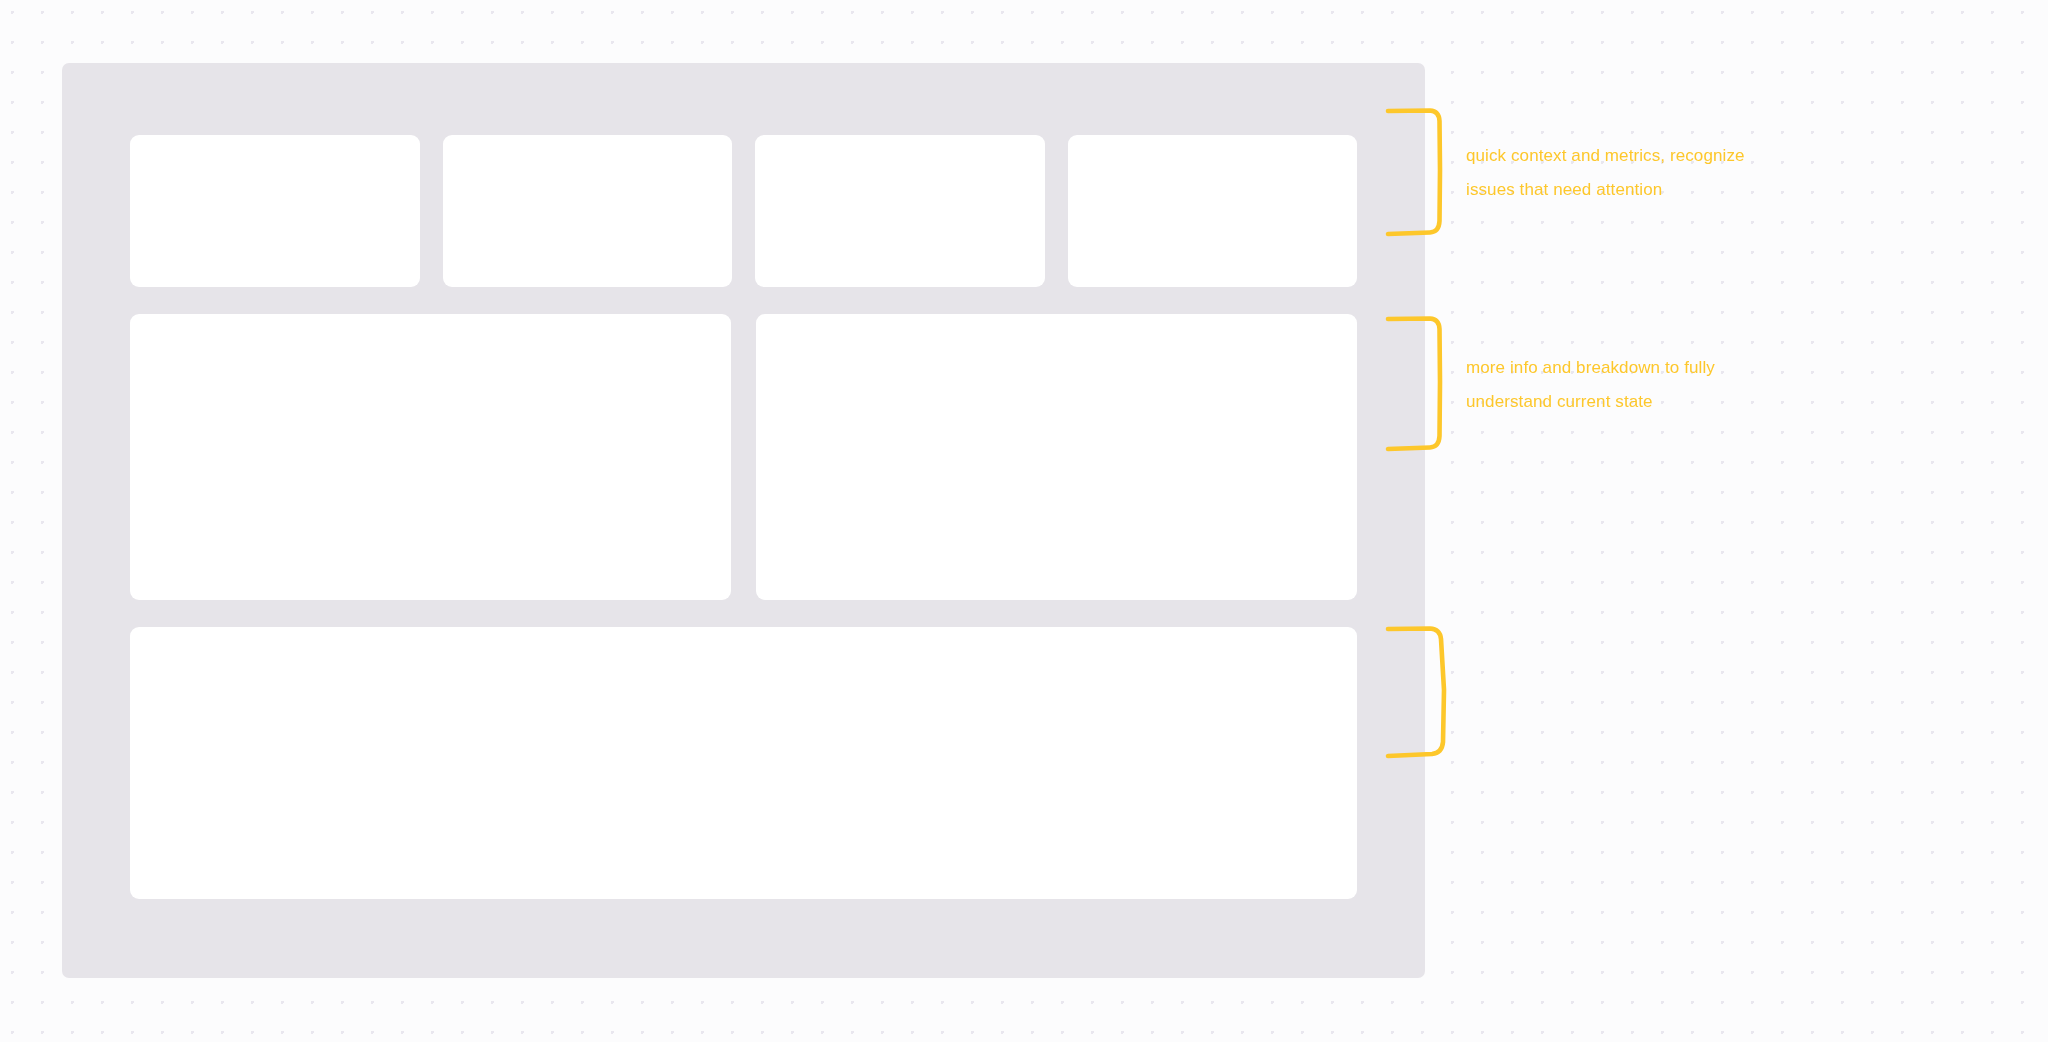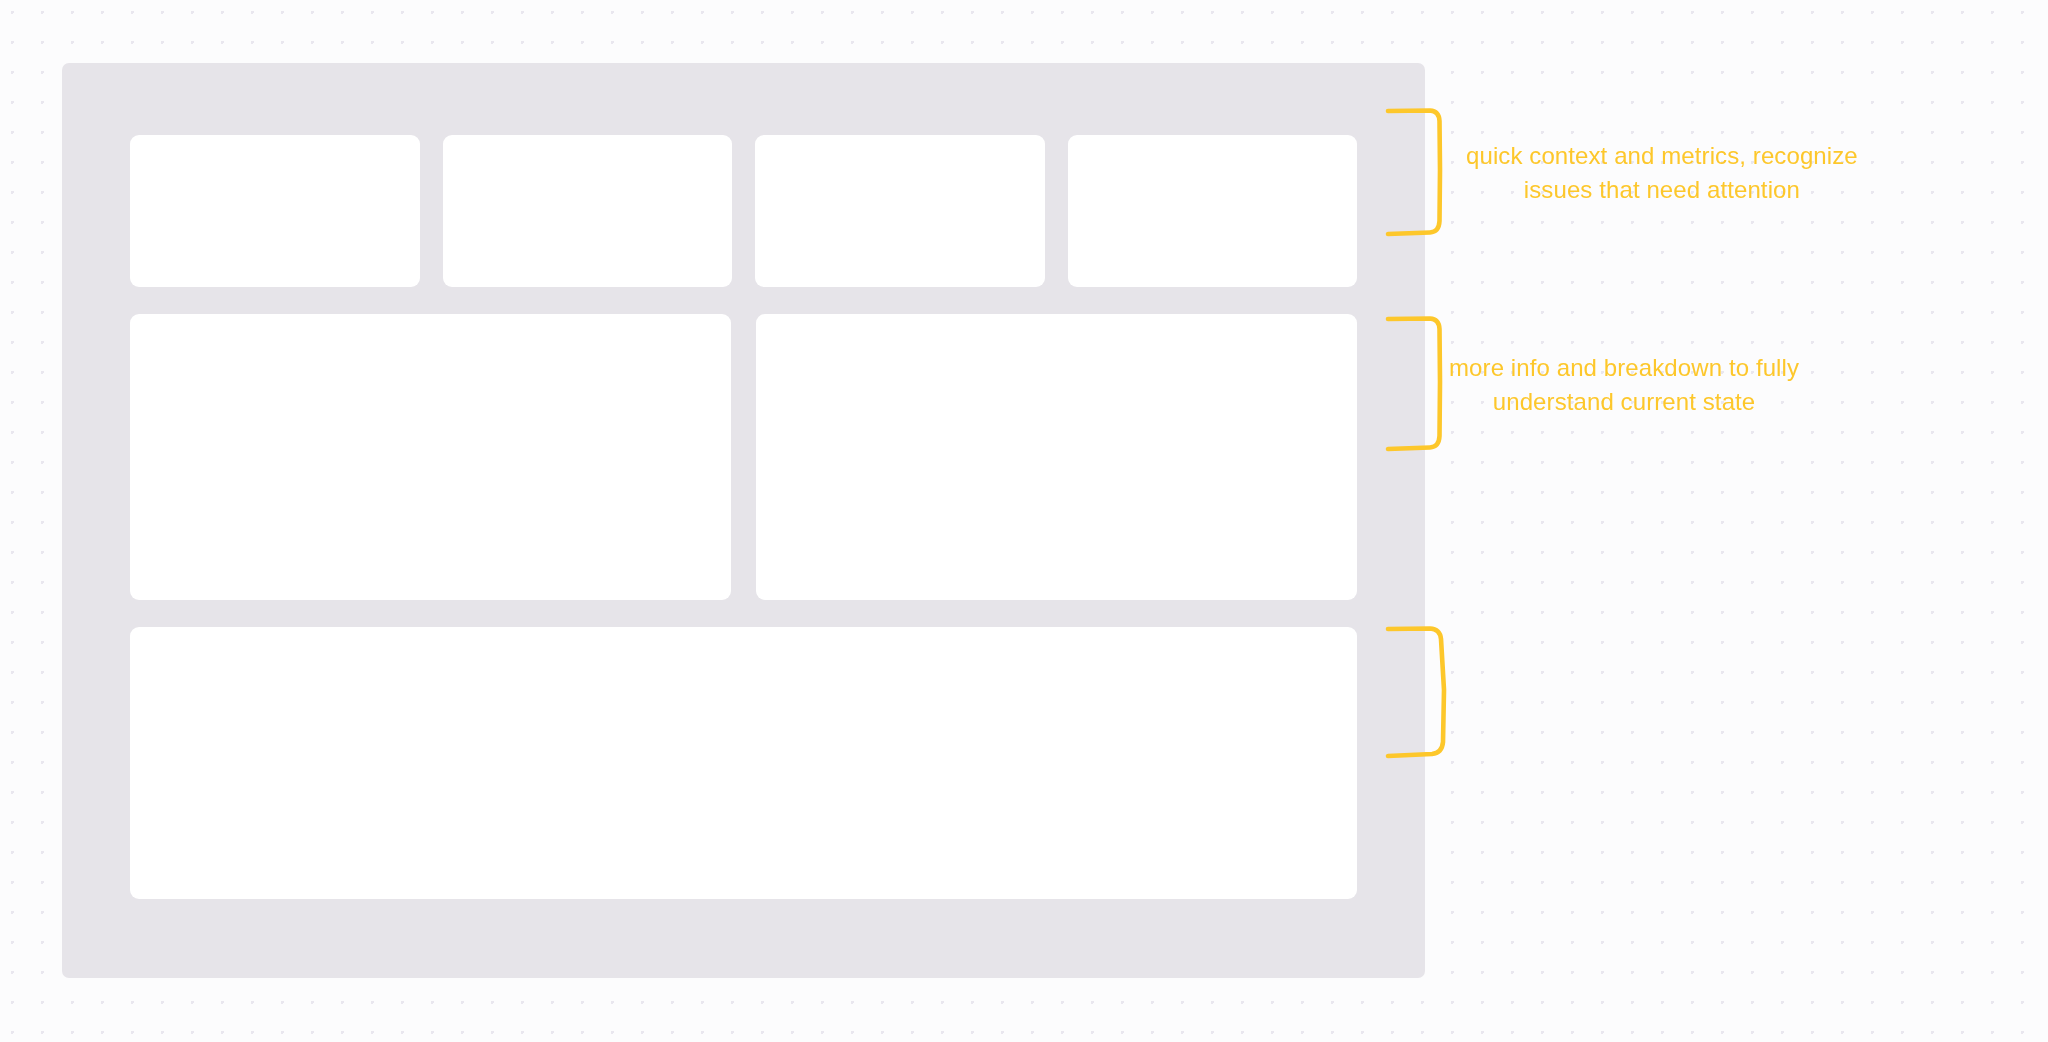--- a/index.html
+++ b/index.html
@@ -63,32 +63,31 @@
     display: flex;
     align-items: center;
   }
   .bracket {
     display: block;
     overflow: visible;
   }
   .annotation-text {
     color: #fdc72b;
     font-family: "Liberation Sans", sans-serif;
-    font-size: 24px;
+    font-size: 17px;
     line-height: 34px;
     white-space: pre-line;
     letter-spacing: 0.1px;
-    text-align: center;
   }
 
   .ann-1 { left: 1386px; top: 108px; }
   .ann-1 .annotation-text { margin-left: 22px; }
 
   .ann-2 { left: 1386px; top: 316px; }
-  .ann-2 .annotation-text { margin-left: 5px; }
+  .ann-2 .annotation-text { margin-left: 22px; }
 
   .ann-3 { left: 1386px; top: 626px; }
   .ann-3 .annotation-text { margin-left: 22px; }
 </style>
 </head>
 <body>
 
 <div class="wireframe">
 
   <div class="row row-kpi">

